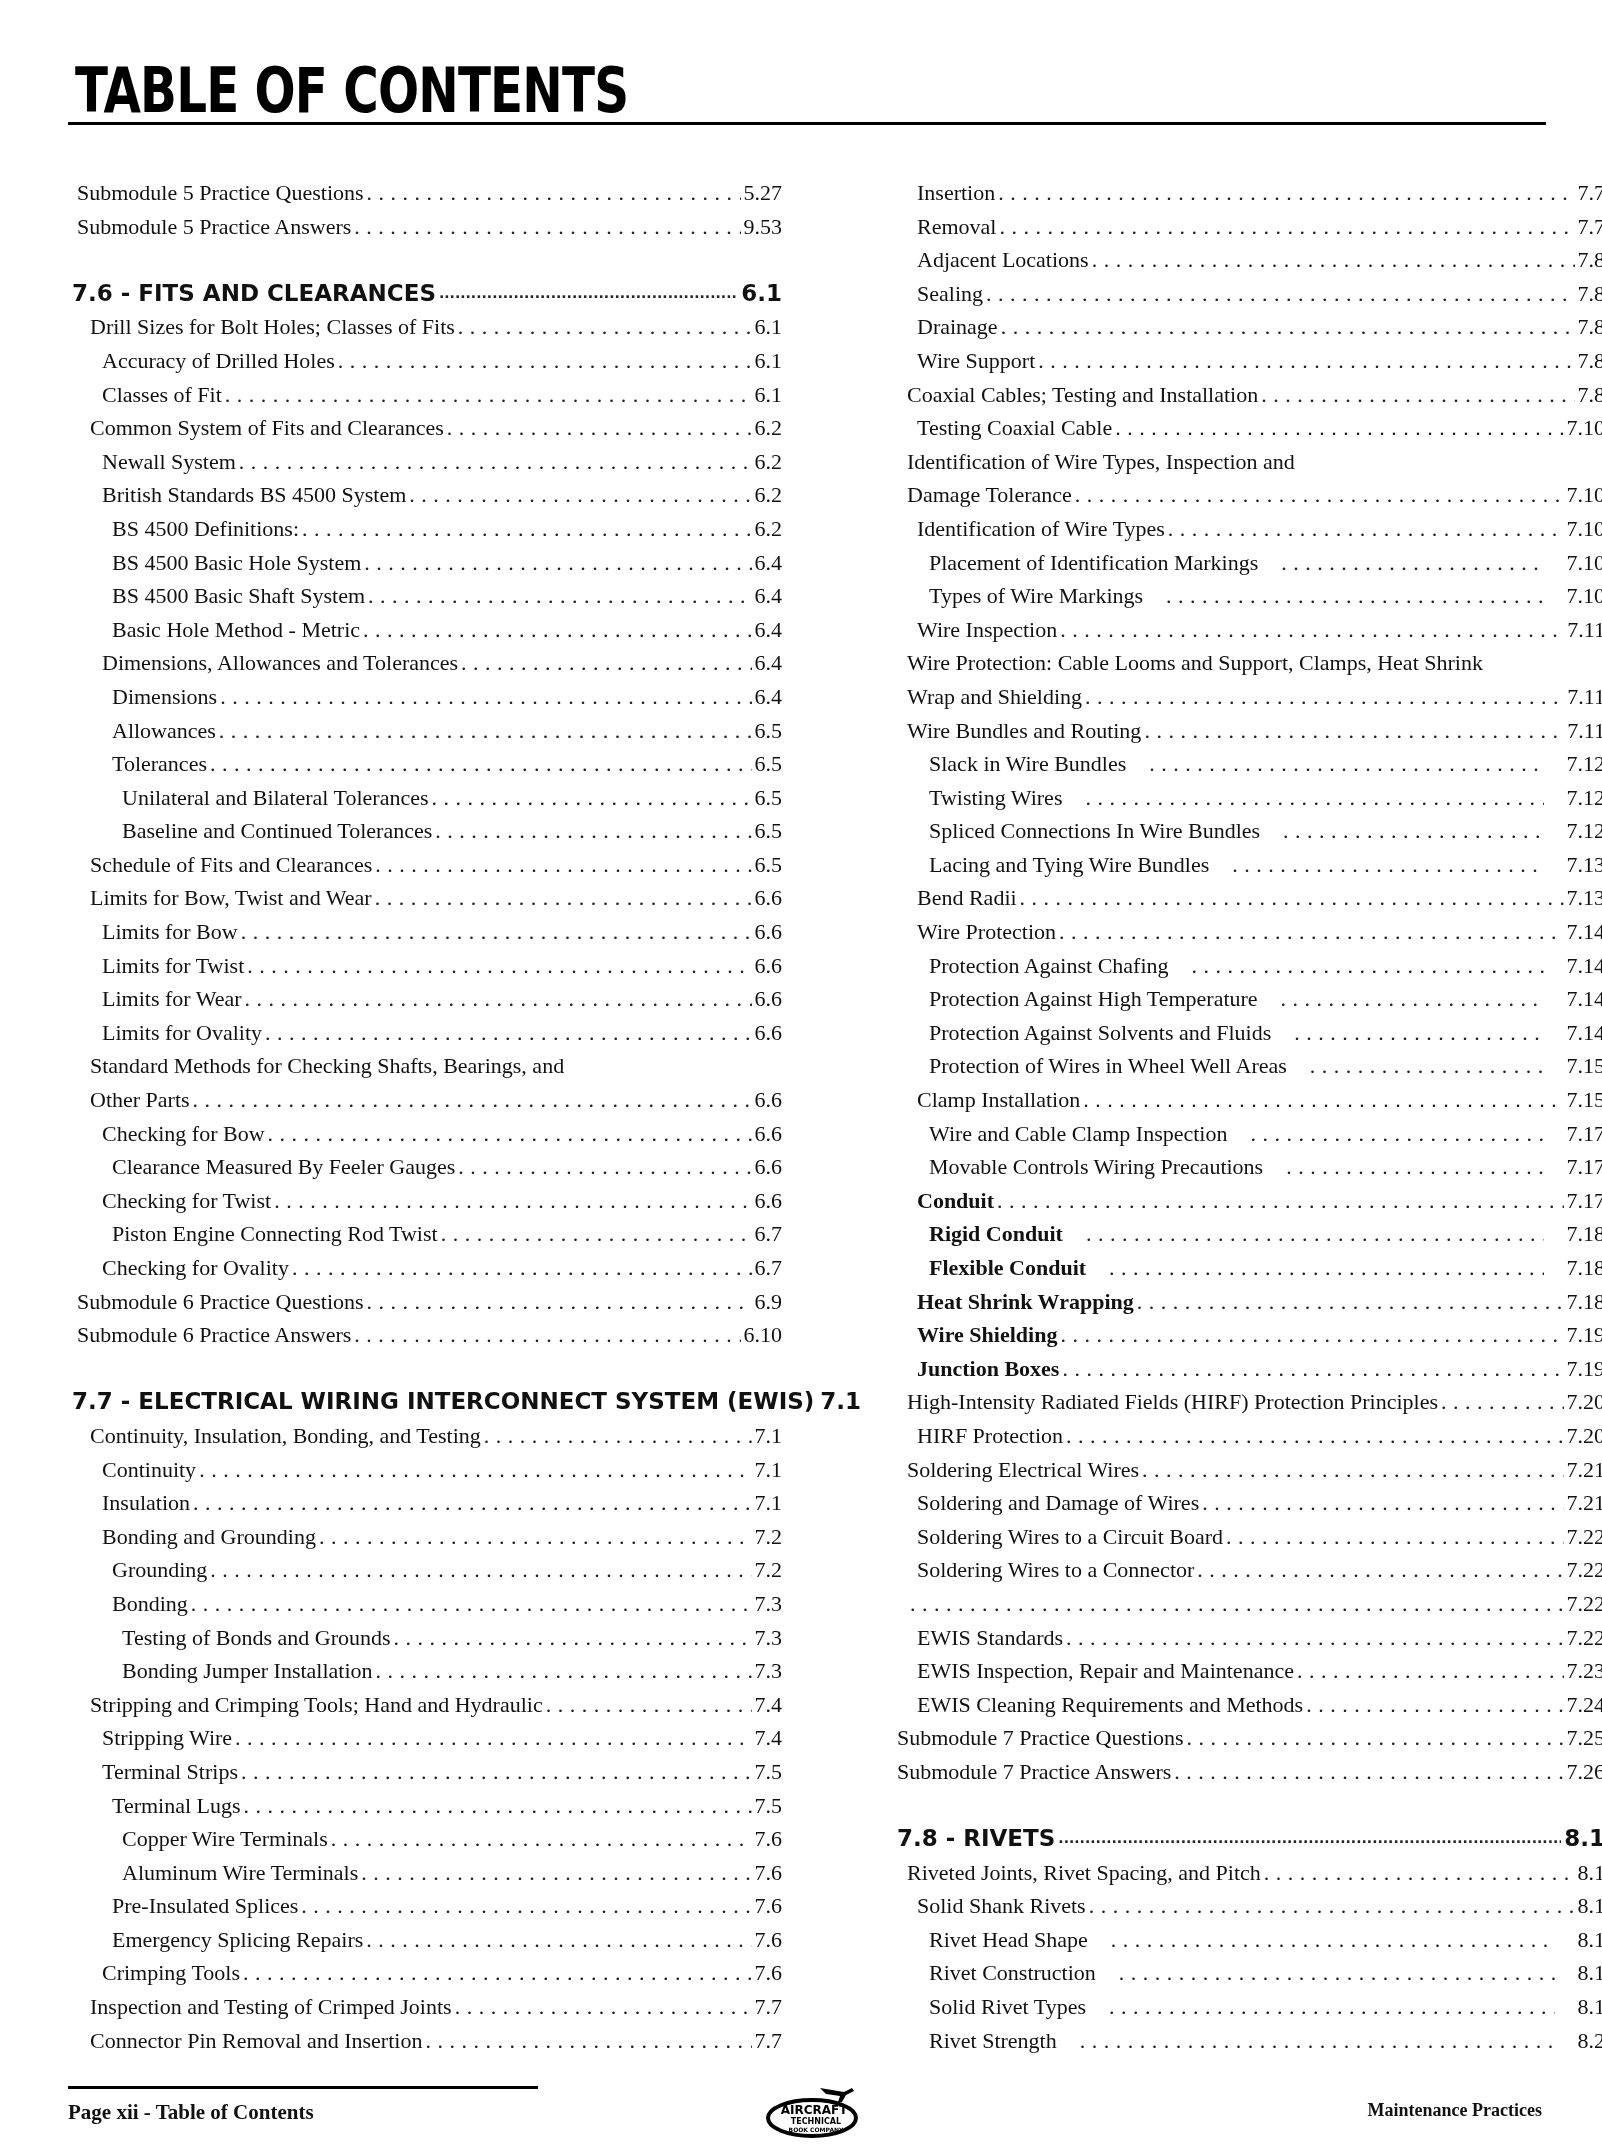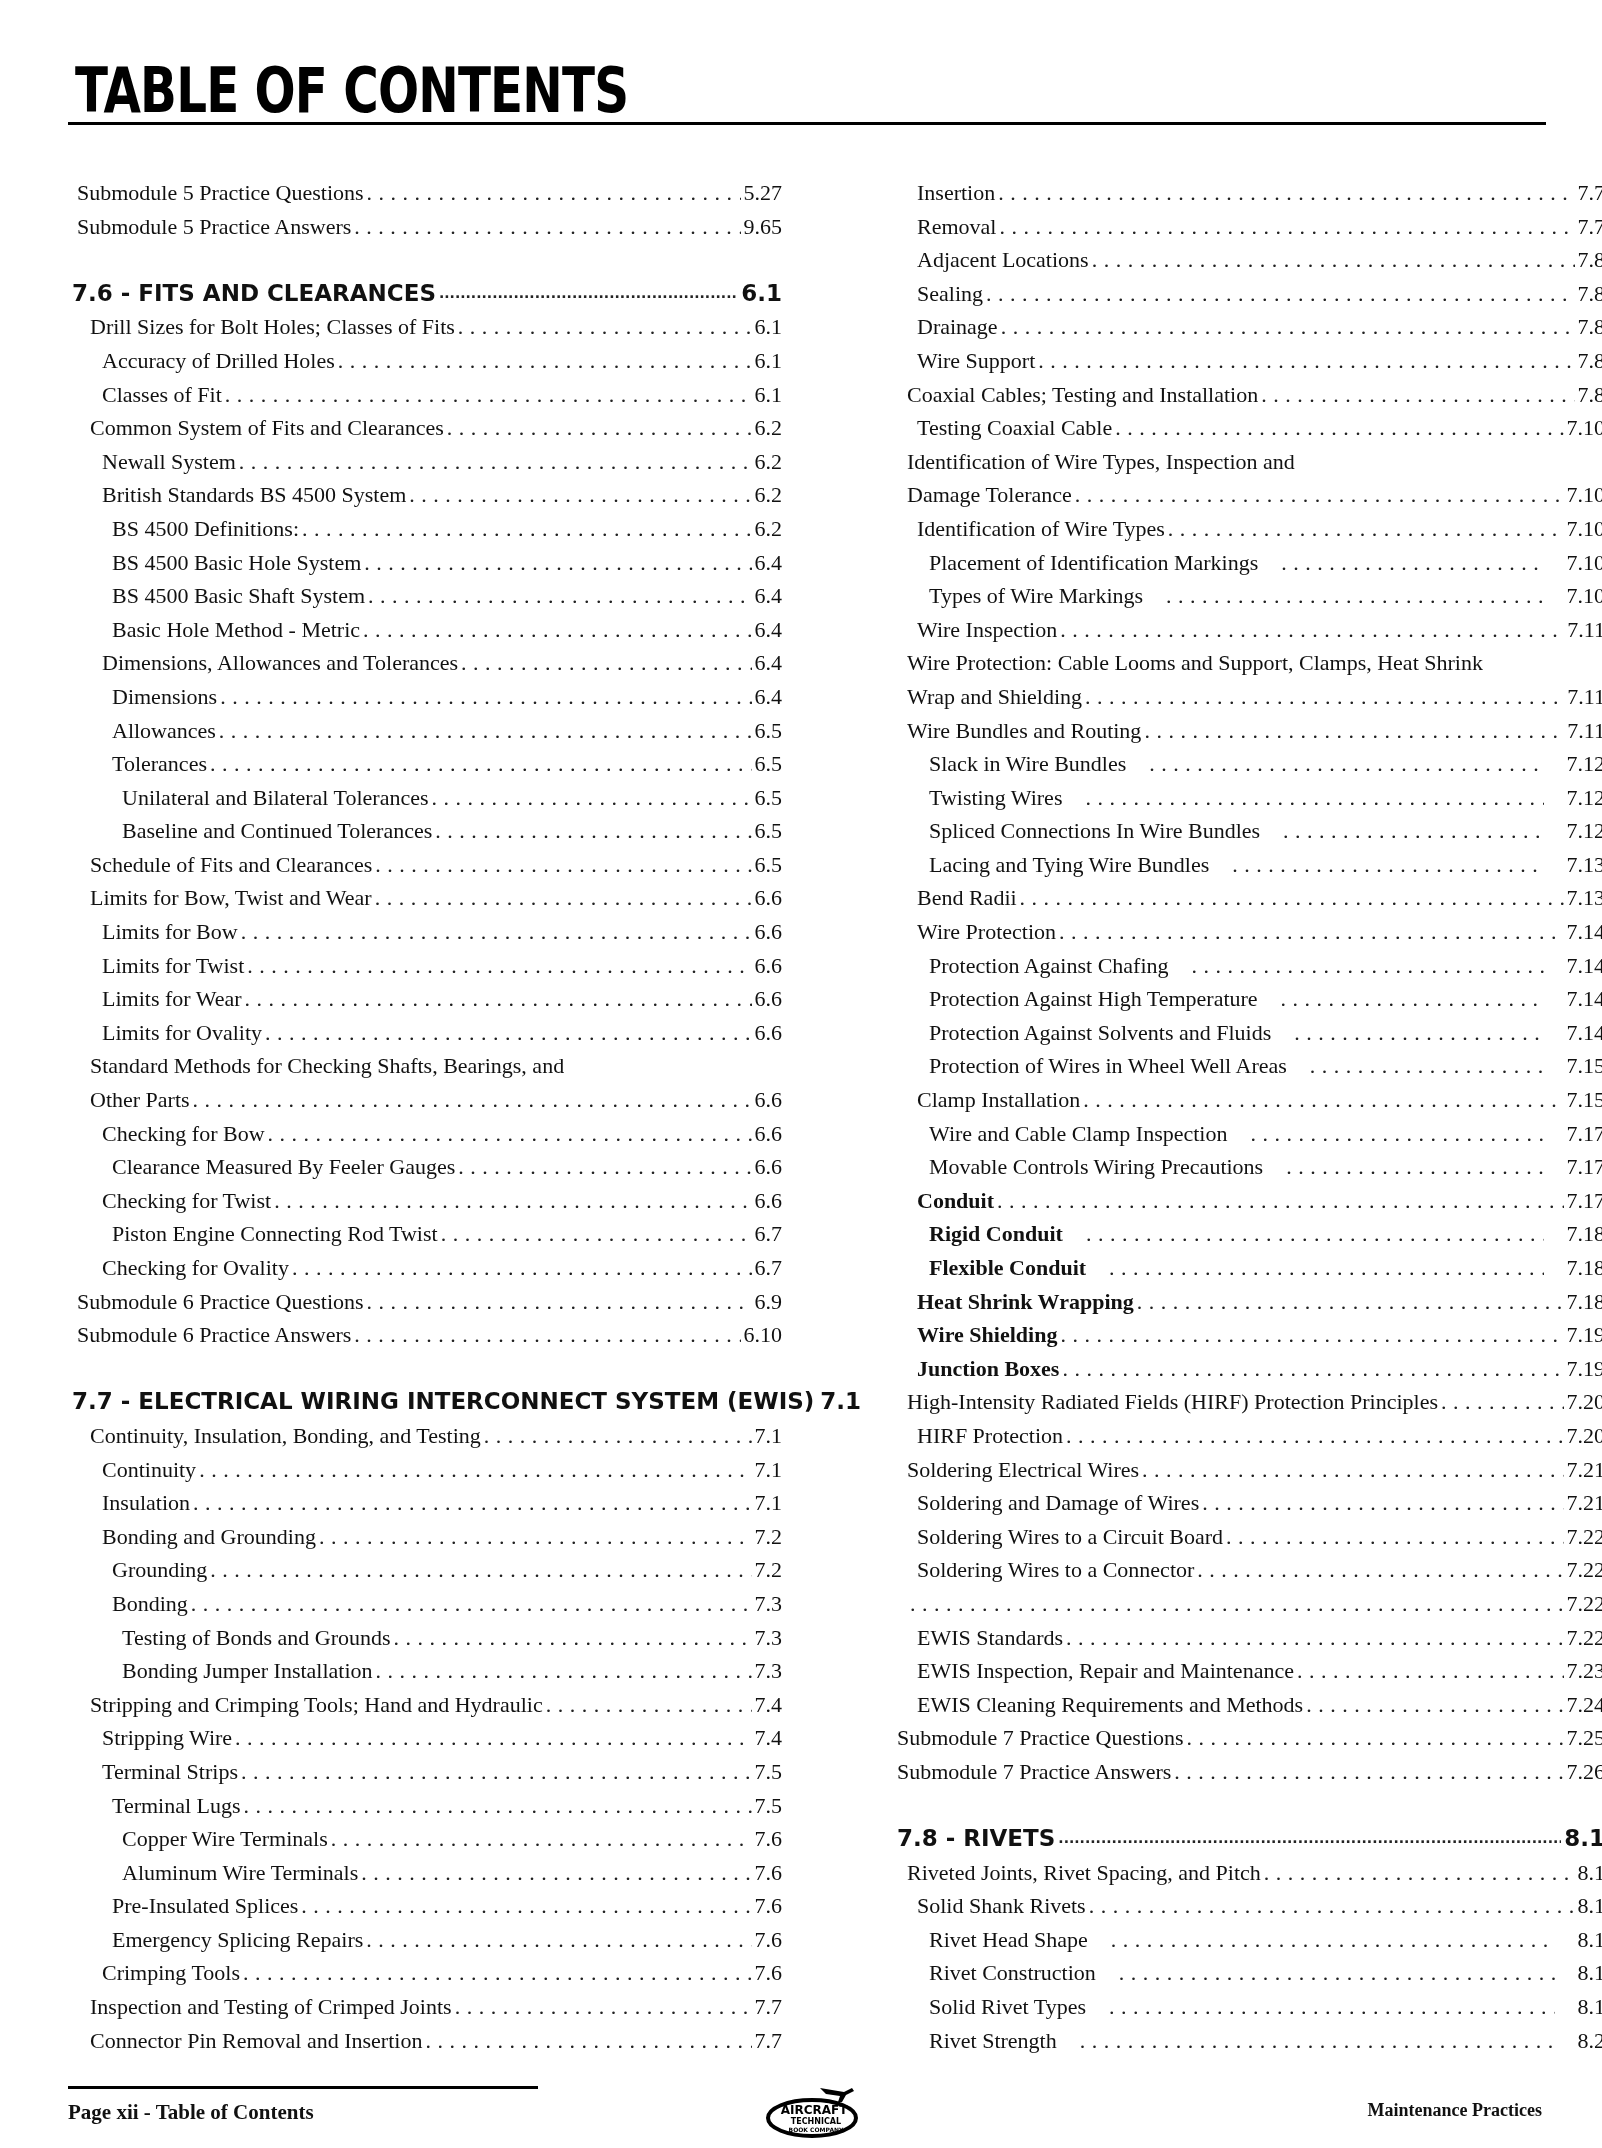--- a/index.html
+++ b/index.html
@@ -62,21 +62,21 @@
 
 <div class="col left" id="col-left">
     <div class="row l0">
       <span class="lbl">Submodule 5 Practice Questions</span>
       <span class="dots"></span>
       <span class="pg">5.27</span>
     </div>
     <div class="row l0">
       <span class="lbl">Submodule 5 Practice Answers</span>
       <span class="dots"></span>
-      <span class="pg">9.65</span>
+      <span class="pg">9.53</span>
     </div>
     <div class="gap"></div>
     <div class="row ls section">
       <span class="lbl">7.6 - FITS AND CLEARANCES</span>
       <span class="dots"></span>
       <span class="pg">6.1</span>
     </div>
     <div class="row l2">
       <span class="lbl">Drill Sizes for Bolt Holes; Classes of Fits</span>
       <span class="dots"></span>

